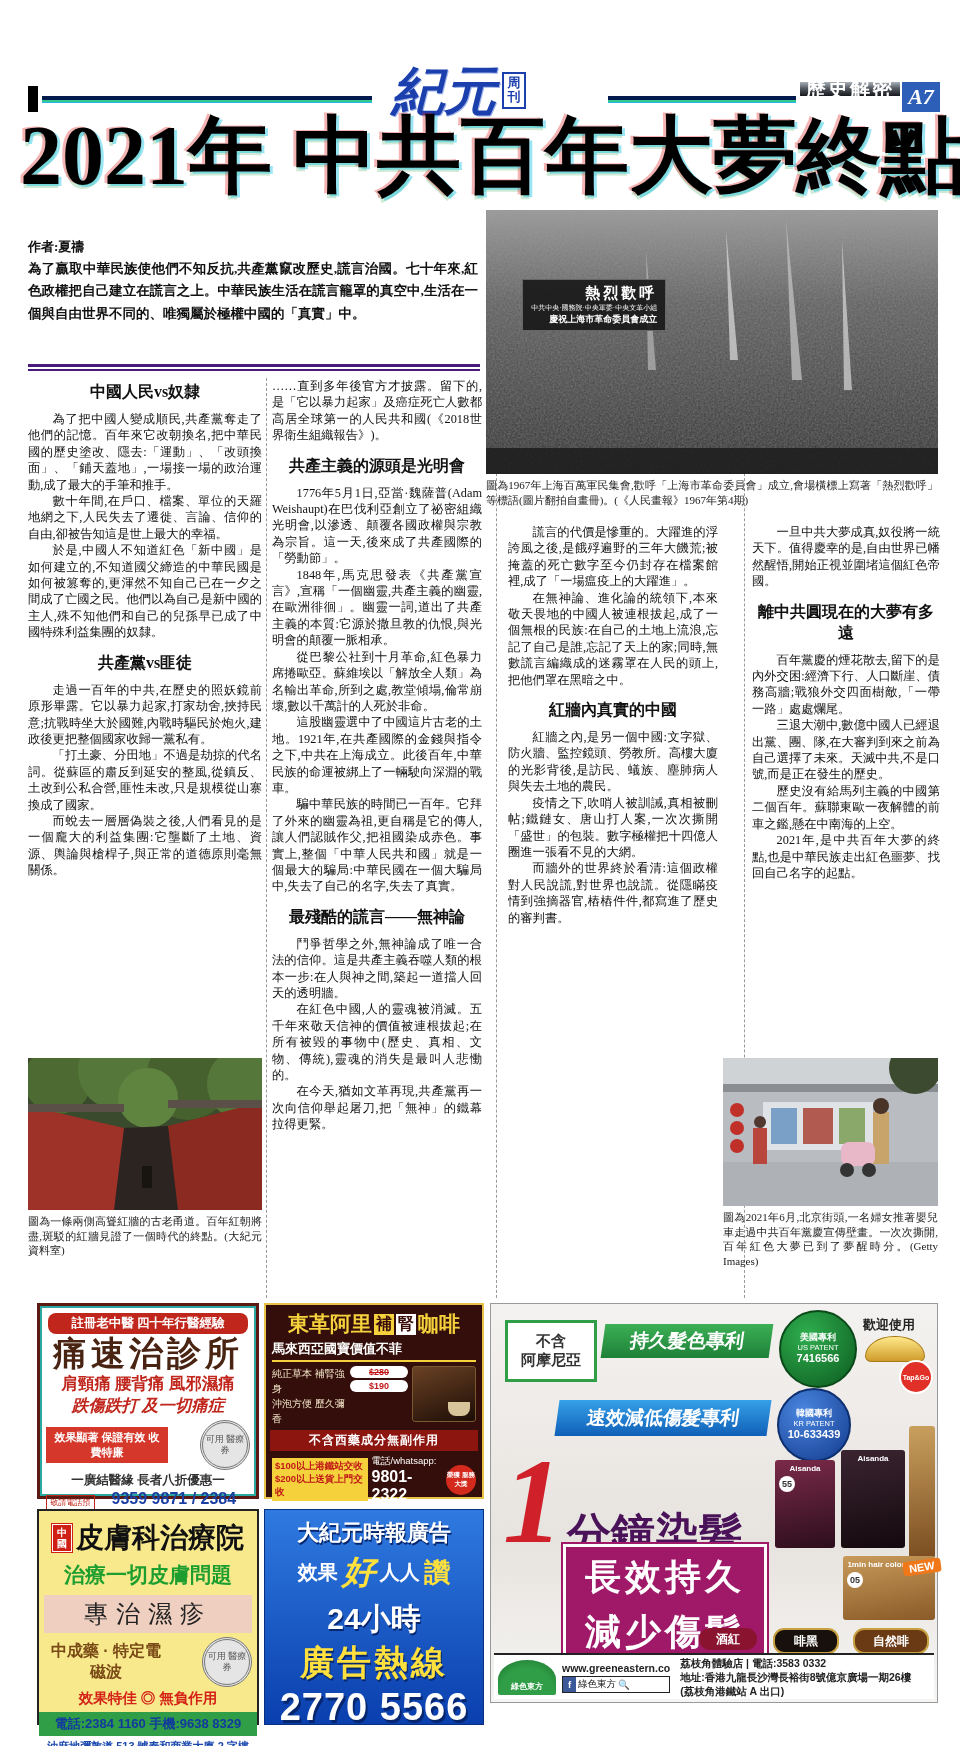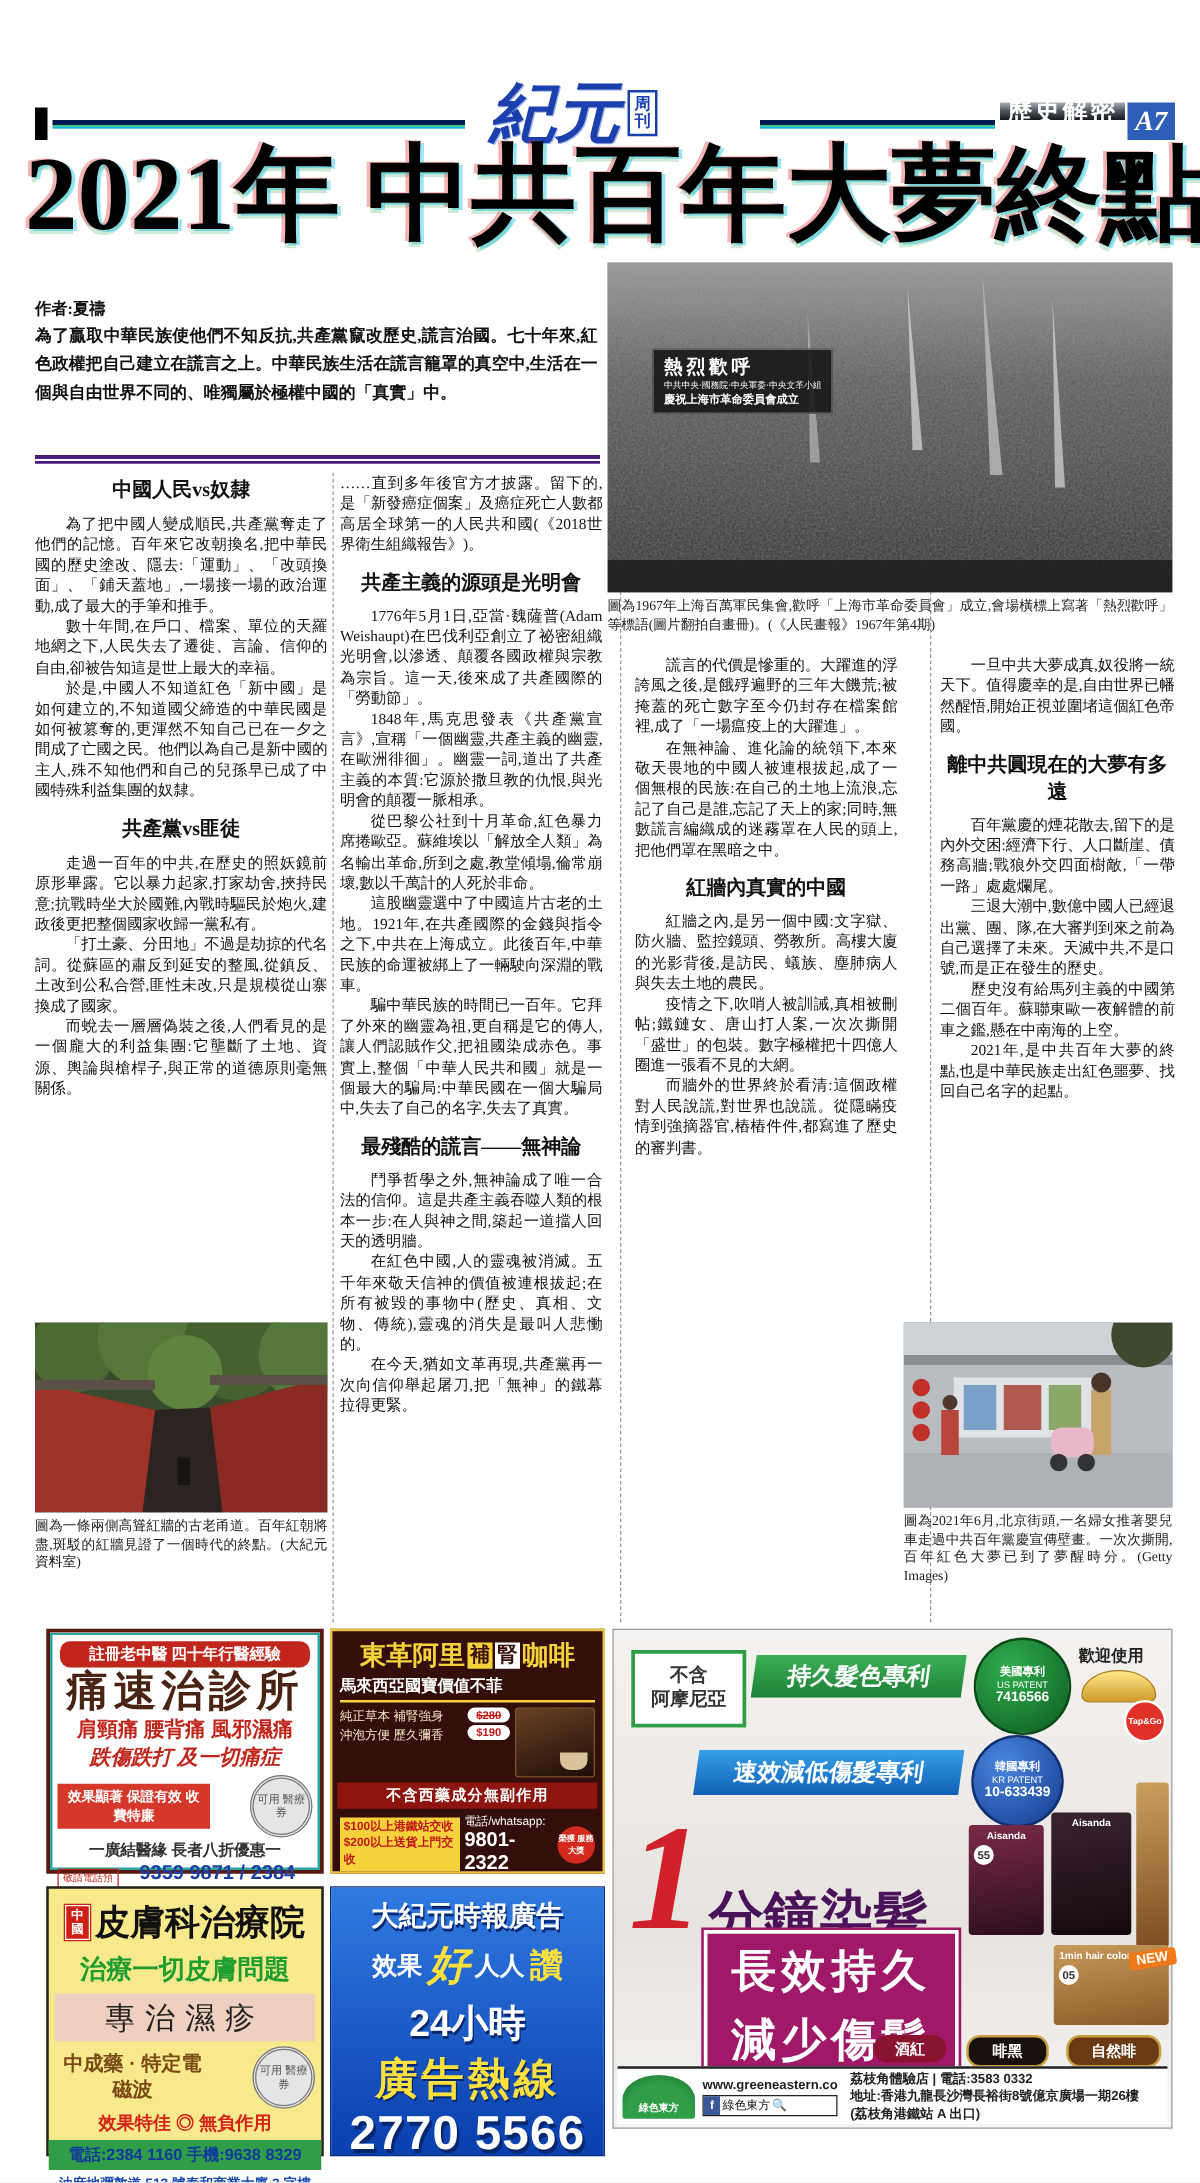--- a/index.html
+++ b/index.html
@@ -34,21 +34,21 @@
   
   .col{position:absolute;overflow:hidden;}
   .para{margin:0;text-indent:2em;font-size:12.3px;line-height:16.4px;text-align:justify;}
   .lead{margin:0;font-size:12.3px;line-height:16.4px;text-align:justify;}
   .ahead{text-align:center;font-weight:900;font-size:16px;margin:12px 0 8px;}
   .vsep{position:absolute;top:378px;width:0;border-left:1px dashed #999;height:920px;}
   
   .photo{position:absolute;overflow:hidden;background:#888;}
   .caption{position:absolute;overflow:hidden;font-size:11px;line-height:14.5px;text-align:justify;color:#222;}
   .pbanner{position:absolute;left:8%;top:26%;background:rgba(20,20,20,.88);color:#fff;
-           padding:4px 8px;text-align:left;border:1px solid #666;}
+           padding:4px 8px;text-align:right;border:1px solid #666;}
   .pbanner .b1{font-size:15px;font-weight:900;letter-spacing:3px;}
   .pbanner .b2{font-size:7px;}
   .pbanner .b3{font-size:9px;font-weight:700;}
   
   .ad{position:absolute;box-sizing:border-box;font-family:"Liberation Sans",sans-serif;}
   .stamp{border:3px double #777;border-radius:50%;width:44px;height:44px;color:#555;
          font-size:9px;font-weight:400;display:flex;align-items:center;justify-content:center;
          text-align:center;line-height:1.2;background:#e5e5e5;flex:none;margin-left:28px;}
   
   .ad-pain{left:37px;top:1303px;width:222px;height:196px;background:#fff;
@@ -93,21 +93,21 @@
   .ad-coffee .mid{display:flex;margin-top:4px;gap:4px;}
   .ad-coffee .mleft{flex:1;font-size:10px;line-height:1.5;}
   .ad-coffee .pill{background:#d42a1e;color:#ffe95e;font-size:12px;font-weight:900;border-radius:10px;
                    padding:2px 4px;margin-top:3px;display:inline-block;}
   .ad-coffee .prod{width:62px;height:54px;background:linear-gradient(160deg,#6a4124,#1d0d06);
                    border:1px solid #7a5a30;border-radius:3px;position:relative;}
   .ad-coffee .cup{position:absolute;right:5px;bottom:5px;width:22px;height:14px;background:#d8c49a;
                   border-radius:0 0 8px 8px;}
   .ad-coffee .prices{display:flex;flex-direction:column;gap:2px;}
   .ad-coffee .pr{background:#fff;color:#c01818;font-size:9px;font-weight:900;border-radius:6px;
-                 padding:1px 7px;text-align:center;}
+                 padding:1px 19px;text-align:center;}
   .ad-coffee .pr.strike{text-decoration:line-through;}
   .ad-coffee .band{background:#8c1510;color:#fff;font-size:12px;font-weight:900;text-align:center;
                    margin:4px -2px 0;padding:2px 0;letter-spacing:1px;}
   .ad-coffee .brow{display:flex;align-items:center;gap:4px;margin-top:4px;}
   .ad-coffee .ybox{background:#f5d23c;color:#c01818;font-size:9.5px;font-weight:900;padding:2px 3px;line-height:1.35;}
   .ad-coffee .tel{font-size:9.5px;color:#fff;}
   .ad-coffee .telnum{font-size:16px;font-weight:900;color:#fff;}
   .ad-coffee .seal{width:30px;height:30px;border-radius:50%;background:#d42a1e;color:#fff;font-size:6.5px;
                    font-weight:700;display:flex;align-items:center;justify-content:center;text-align:center;flex:none;}
   
@@ -245,21 +245,21 @@
       </div>
     <div class="ahead">共產黨vs匪徒</div>
     <div>
         <p class="para">走過一百年的中共,在歷史的照妖鏡前原形畢露。它以暴力起家,打家劫舍,挾持民意;抗戰時坐大於國難,內戰時驅民於炮火,建政後更把整個國家收歸一黨私有。</p>
         <p class="para">「打土豪、分田地」不過是劫掠的代名詞。從蘇區的肅反到延安的整風,從鎮反、土改到公私合營,匪性未改,只是規模從山寨換成了國家。</p>
         <p class="para">而蛻去一層層偽裝之後,人們看見的是一個龐大的利益集團:它壟斷了土地、資源、輿論與槍桿子,與正常的道德原則毫無關係。</p>
       </div>
   </div>
 
   <div class="col" style="left:272px;top:378px;width:210px;height:920px;">
-    <p class="lead">……直到多年後官方才披露。留下的,是「新發癌症個案」及癌症死亡人數都高居全球第一的人民共和國(《2018世界衛生組織報告》)。</p>
+    <p class="lead">……直到多年後官方才披露。留下的,是「它以暴力起家」及癌症死亡人數都高居全球第一的人民共和國(《2018世界衛生組織報告》)。</p>
     <div class="ahead">共產主義的源頭是光明會</div>
     <div>
         <p class="para">1776年5月1日,亞當·魏薩普(Adam Weishaupt)在巴伐利亞創立了祕密組織光明會,以滲透、顛覆各國政權與宗教為宗旨。這一天,後來成了共產國際的「勞動節」。</p>
         <p class="para">1848年,馬克思發表《共產黨宣言》,宣稱「一個幽靈,共產主義的幽靈,在歐洲徘徊」。幽靈一詞,道出了共產主義的本質:它源於撒旦教的仇恨,與光明會的顛覆一脈相承。</p>
         <p class="para">從巴黎公社到十月革命,紅色暴力席捲歐亞。蘇維埃以「解放全人類」為名輸出革命,所到之處,教堂傾塌,倫常崩壞,數以千萬計的人死於非命。</p>
         <p class="para">這股幽靈選中了中國這片古老的土地。1921年,在共產國際的金錢與指令之下,中共在上海成立。此後百年,中華民族的命運被綁上了一輛駛向深淵的戰車。</p>
         <p class="para">騙中華民族的時間已一百年。它拜了外來的幽靈為祖,更自稱是它的傳人,讓人們認賊作父,把祖國染成赤色。事實上,整個「中華人民共和國」就是一個最大的騙局:中華民國在一個大騙局中,失去了自己的名字,失去了真實。</p>
       </div>
     <div class="ahead">最殘酷的謊言——無神論</div>
     <div>

